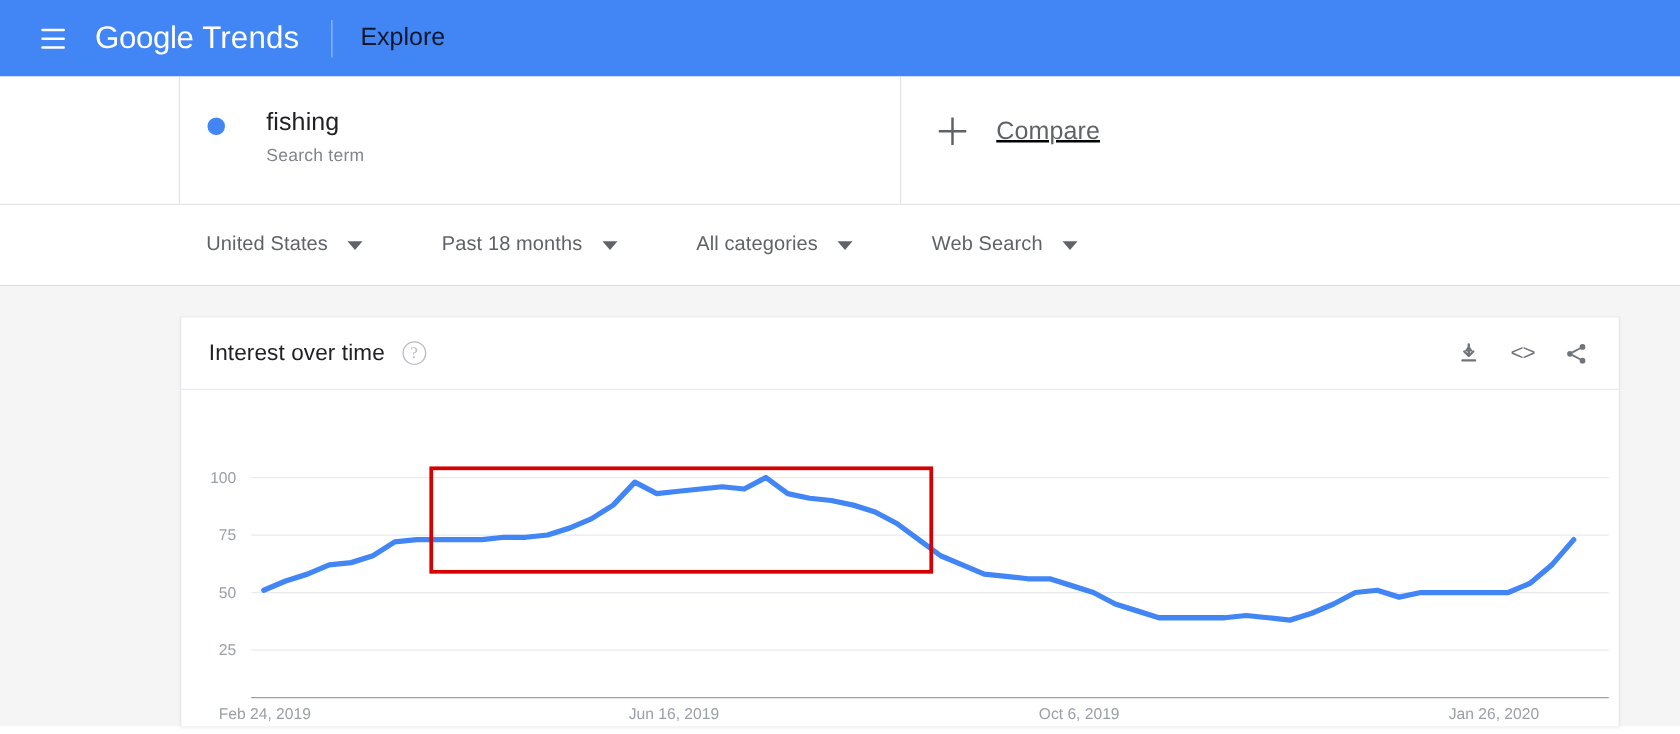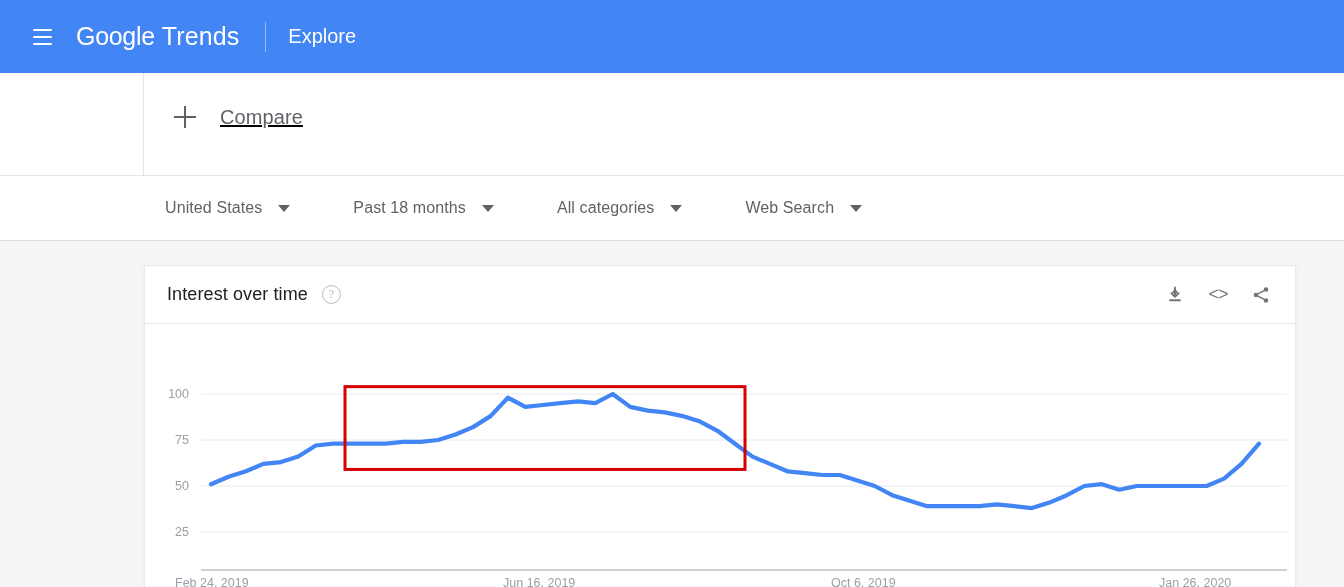--- a/index.html
+++ b/index.html
@@ -7,21 +7,21 @@
     margin: 0; padding: 0;
     width: 1344px; height: 587px;
     overflow: hidden;
     background: #ffffff;
     font-family: "Liberation Sans", sans-serif;
     -webkit-font-smoothing: antialiased;
   }
 
   
   .appbar {
-    height: 73px;
+    height: 61px;
     background: #4285f4;
     display: flex;
     align-items: center;
     padding-left: 22px;
     color: #fff;
     position: relative;
   }
   .menu-btn {
     width: 40px; height: 40px;
     display: flex; flex-direction: column;
@@ -47,21 +47,21 @@
   .brand .g { font-weight: 500; font-size: 25px; letter-spacing: -.3px; }
   .brand .t { font-weight: 400; font-size: 25px; }
   .appbar-divider {
     width: 1px; height: 30px;
     background: rgba(255,255,255,.45);
     margin: 0 22px 0 26px;
   }
   .explore {
     font-size: 20px;
     font-weight: 400;
-    color: #ffffff;
+    color: #0f172a;
     cursor: pointer;
     white-space: nowrap;
   }
 
   
   .terms-row {
     display: flex;
     height: 103px;
     border-bottom: 1px solid #e4e6e8;
     background: #fff;
@@ -233,20 +233,27 @@
     <span class="g">Google</span>
     <span class="t">Trends</span>
   </div>
   <div class="appbar-divider"></div>
   <div class="explore">Explore</div>
 </div>
 
 <div class="terms-row">
   <div class="terms-spacer"></div>
 
+  <div class="term-card">
+    <div class="term-dot"></div>
+    <div class="term-text">
+      <div class="term-name">fishing</div>
+      <div class="term-sub">Search term</div>
+    </div>
+  </div>
 
   <div class="compare-card">
     <div class="plus-icon"></div>
     <div class="compare-label">Compare</div>
   </div>
 </div>
 
 <div class="filters">
   <div class="filter">
     <span class="filter-label">United States</span>

